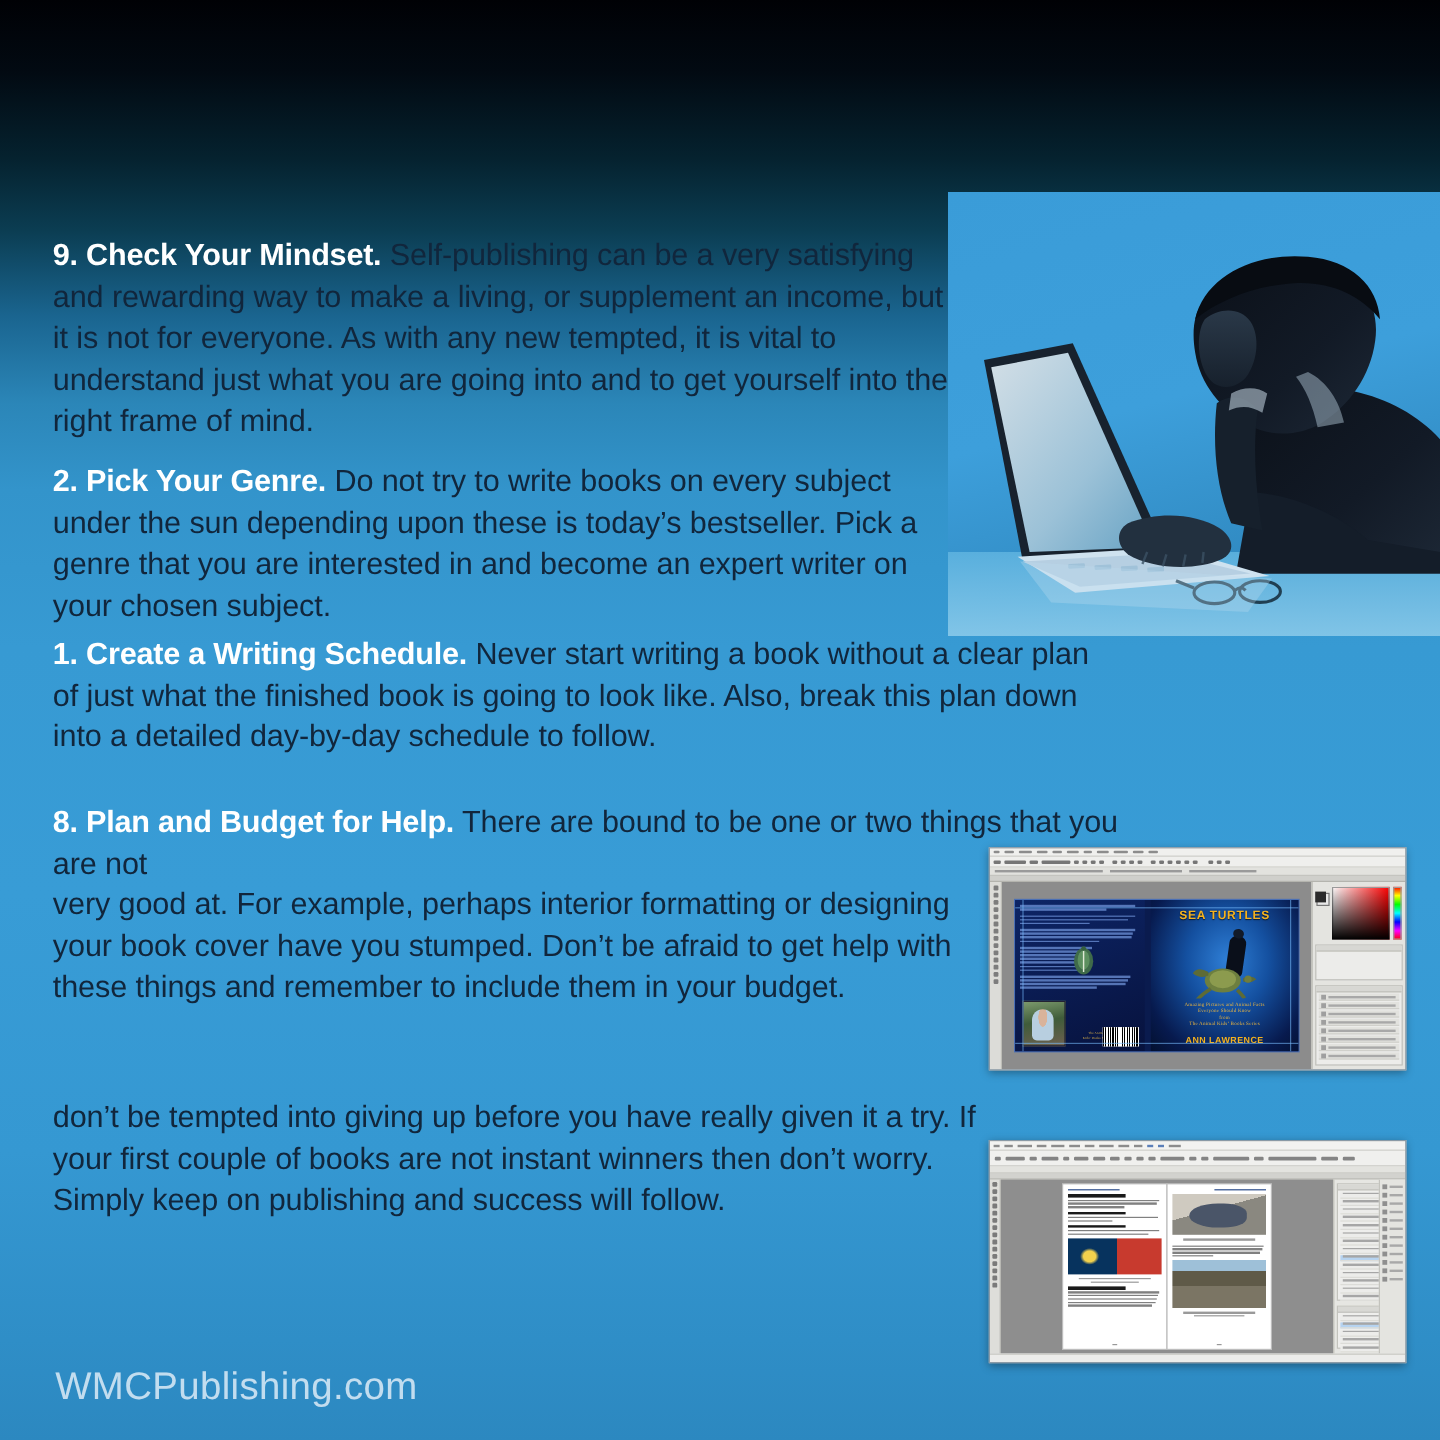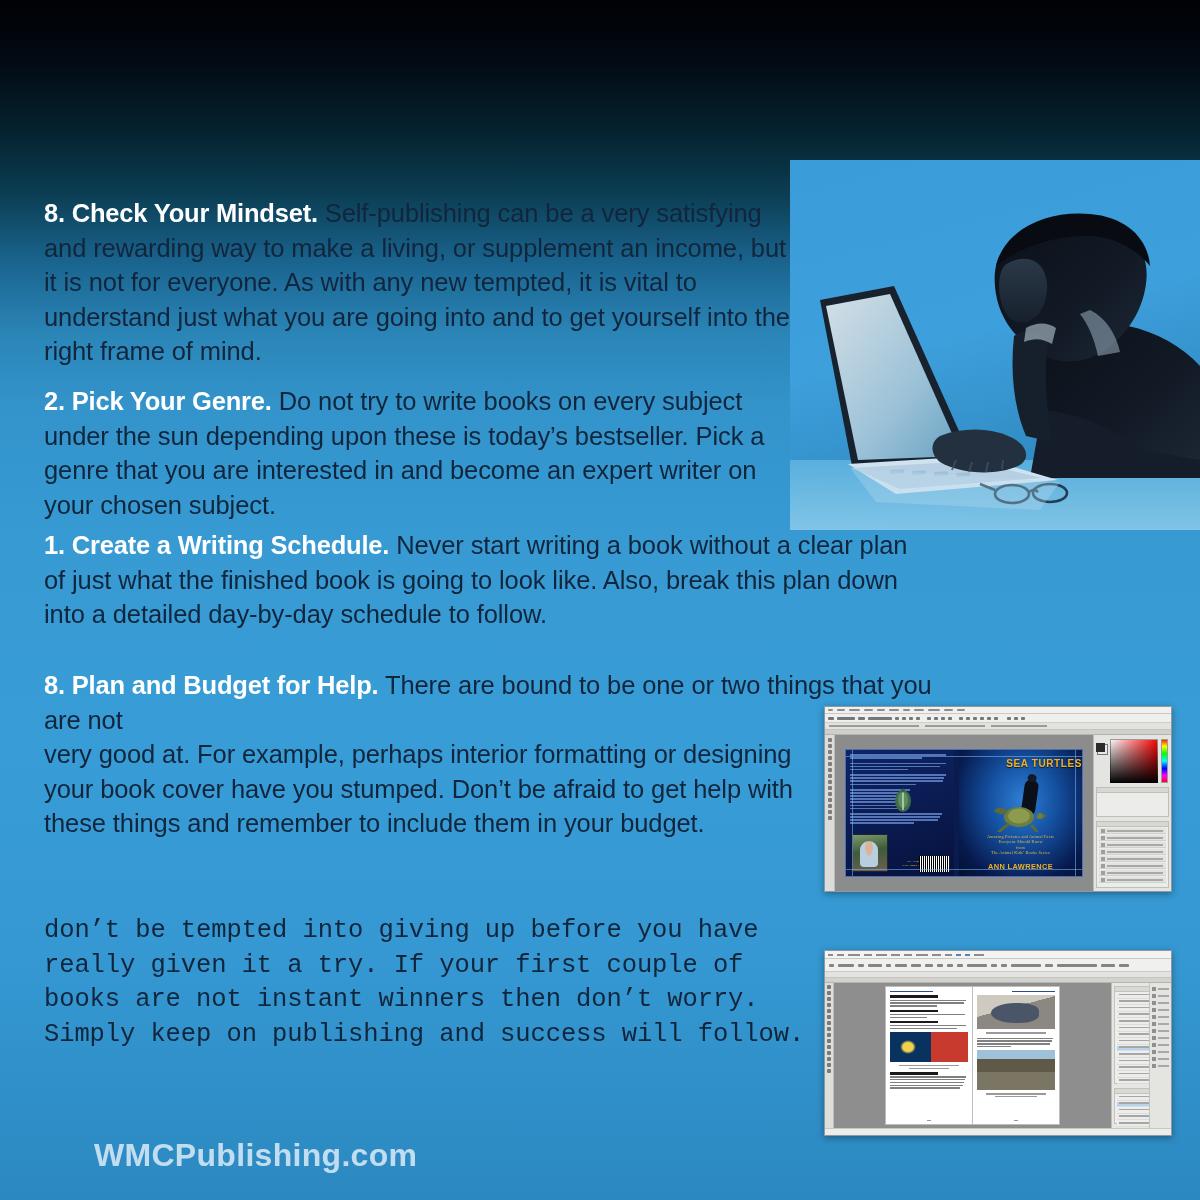--- a/index.html
+++ b/index.html
@@ -87,33 +87,32 @@
     color:#ffffff;
     font-weight:bold;
     letter-spacing:-0.2px;
   }
   .tip1 { top:0px;   width:760px; }
   .tip2 { top:188px; width:750px; }
   .tip3 { top:332px; width:880px; }
   .tip4 { top:472px; width:910px; }
   .tip4 p.narrow { width:760px; }
   .tip5 { top:718px; width:920px; }
-  .tip5 p.narrow { width:770px;font-family:Liberation Mono, monospace; }
+  .tip5 p.narrow { width:770px; }
 
   
   .watermark {
     position:absolute;
     left:46px; bottom:26px;
     font-size:32px;
-    font-weight:bold;
+    font-weight:normal;
     color:#cfe4f3;
     letter-spacing:0.3px;
     opacity:0.92;
     z-index:7;
-    margin-left:48px;
   }
 
   
   .shot {
     position:absolute;
     background:#d8d8d4;
     border:1px solid #8a9aa6;
     box-shadow:0 2px 7px rgba(0,0,0,0.35);
     overflow:hidden;
     z-index:4;
@@ -221,21 +220,21 @@
     position:absolute; right:5px; bottom:4px; width:30px; height:16px;
     background:#fff; padding:2px;
     background-image:repeating-linear-gradient(90deg,#000 0 1px,#fff 1px 2px,#000 2px 2.6px,#fff 2.6px 4px);
   }
   .cover-spine { width:5px; background:#0a1b4e; }
   .cover-front {
     flex:1; position:relative;
     background:radial-gradient(ellipse at 52% 40%, #2f7fd6 0%, #1450a0 38%, #071a4e 78%, #03102f 100%);
   }
   .cf-title {
-    position:absolute; top:8px; left:0; width:100%; text-align:right;
+    position:absolute; top:8px; left:0; width:100%; text-align:center;
     font-size:10px; font-weight:bold; color:#f5b21e; letter-spacing:.6px;
     text-shadow:0 1px 1px rgba(0,0,0,.7);
   }
   .cf-diver {
     position:absolute; left:52%; top:30px; width:14px; height:34px;
     background:#0a0f1a; border-radius:6px 6px 4px 4px; transform:rotate(8deg);
   }
   .cf-diver::before{
     content:""; position:absolute; left:2px; top:-6px; width:9px; height:8px;
     background:#121a28; border-radius:50%;
@@ -423,21 +422,21 @@
         <path d="M205 330 L 190 324"></path>
       </g>
 
       <path d="M60 308 L 270 322 L 250 350 L 86 342 Z" fill="#bddcf0" opacity="0.32"></path>
     </svg>
   </div>
 
   <div class="tips">
 
     <div class="tip tip1">
-      <p><span class="lead">8. Check Your Mindset.</span><span> Self-publishing can be a very satisfying and rewarding way to make a living, or supplement an income, but it is not for everyone. As with any new tempted, it is vital to understand just what you are going into and to get yourself into the right frame of mind.</span></p>
+      <p><span class="lead">9. Check Your Mindset.</span><span> Self-publishing can be a very satisfying and rewarding way to make a living, or supplement an income, but it is not for everyone. As with any new tempted, it is vital to understand just what you are going into and to get yourself into the right frame of mind.</span></p>
     </div>
 
     <div class="tip tip2">
       <p><span class="lead">2. Pick Your Genre.</span><span> Do not try to write books on every subject under the sun depending upon these is today’s bestseller. Pick a genre that you are interested in and become an expert writer on your chosen subject.</span></p>
     </div>
 
     <div class="tip tip3">
       <p><span class="lead">1. Create a Writing Schedule.</span><span> Never start writing a book without a clear plan of just what the finished book is going to look like. Also, break this plan down into a detailed day-by-day schedule to follow.</span></p>
     </div>
 

